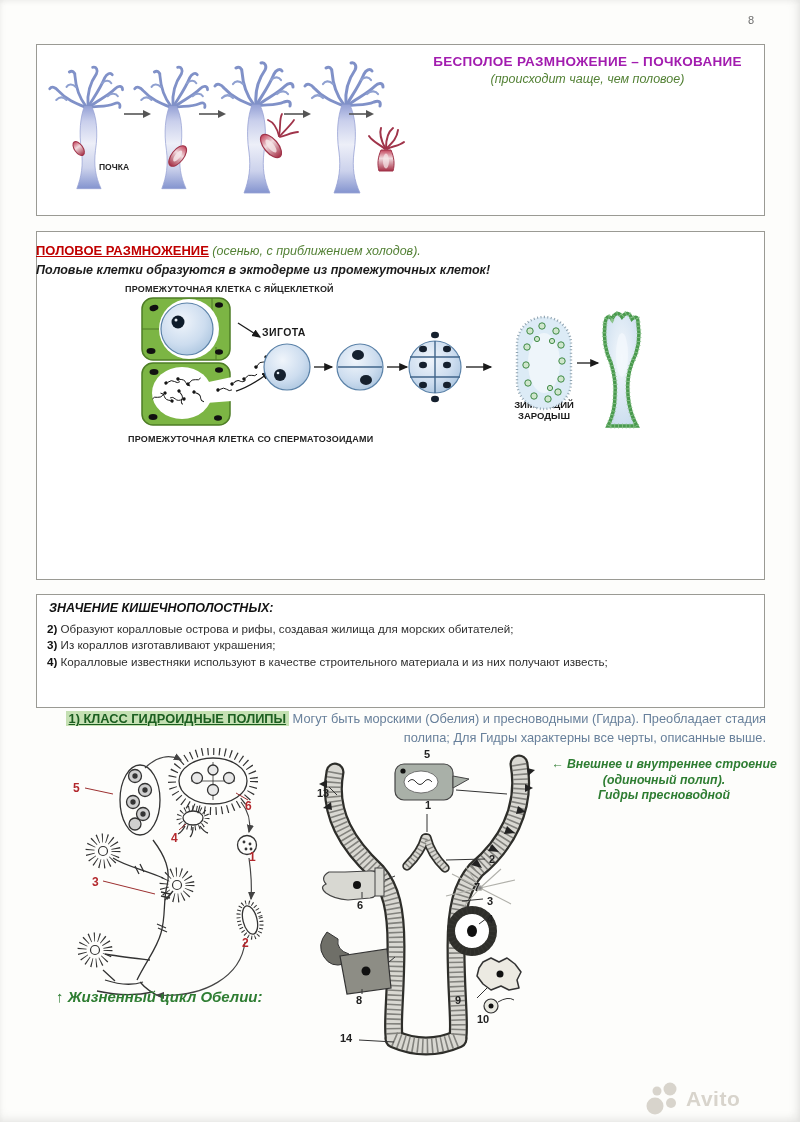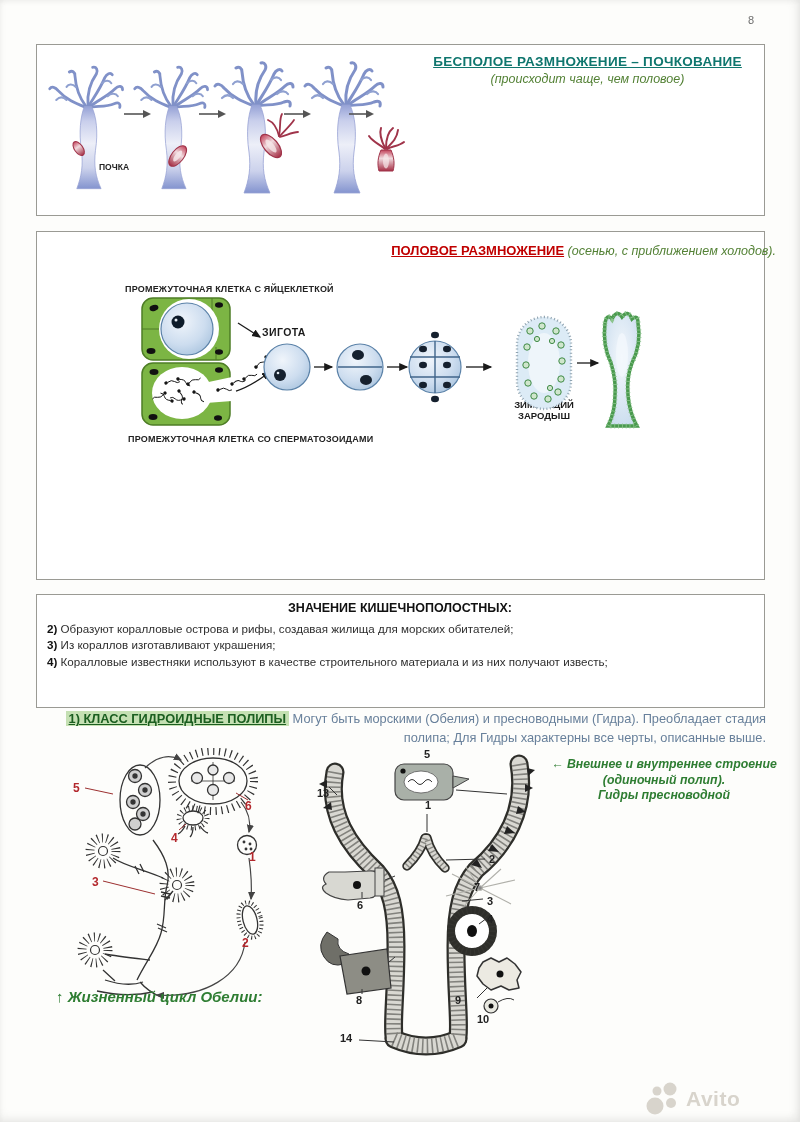--- a/index.html
+++ b/index.html
@@ -2,30 +2,30 @@
 <html><head>
 <meta charset="utf-8">
 <style>
   html,body{margin:0;padding:0;background:#e9e7e3;}
   #page{position:relative;width:800px;height:1122px;margin:0 auto;background:#fdfdfb;
         font-family:"Liberation Sans",sans-serif;overflow:hidden;
         box-shadow:inset -5px 0 9px rgba(0,0,0,.05), inset 0 -5px 9px rgba(0,0,0,.05), inset 0 2px 4px rgba(0,0,0,.03);}
   .abs{position:absolute;}
   .box{position:absolute;border:1px solid #9a9a94;background:#fff;}
   .pagenum{position:absolute;left:748px;top:14px;font-size:11px;color:#6e6e6e;}
-  .b1-title{font-size:13.5px;font-weight:bold;color:#0f766e;text-decoration:underline;letter-spacing:.3px;}
+  .b1-title{font-size:13.5px;font-weight:bold;color:#a21caf;letter-spacing:.3px;}
   .b1-sub{font-size:12.5px;font-style:italic;color:#538135;margin-top:3px;}
   .b2-title{font-size:13px;font-weight:bold;color:#c00000;text-decoration:underline;}
   .b2-note{font-size:12.5px;font-style:italic;color:#538135;font-weight:normal;}
   .b2-lead{font-size:12.5px;font-weight:bold;font-style:italic;color:#1c1c1c;margin-top:4px;}
   .cell-label{position:absolute;font-size:9px;font-weight:bold;color:#222;letter-spacing:.2px;}
   .zygote-label{position:absolute;font-size:10.5px;font-weight:bold;color:#1a1a1a;letter-spacing:.4px;}
   .embryo-label{position:absolute;width:84px;text-align:center;font-size:9.5px;font-weight:bold;color:#1a1a1a;line-height:11px;}
-  .b3-title{position:absolute;left:36px;top:601px;width:728px;text-align:center;
-            font-size:12.5px;font-weight:bold;color:#111;}
+  .b3-title{position:absolute;left:49px;top:601px;width:728px;text-align:left;
+            font-size:12.5px;font-weight:bold;font-style:italic;color:#111;}
   .b3-items{position:absolute;left:47px;top:621px;width:706px;font-size:11.6px;color:#2e2e2e;line-height:16.4px;}
   .b3-items b{color:#111;}
   .sect{position:absolute;left:36px;top:709px;width:730px;text-align:right;
         font-size:12.8px;line-height:19px;color:#68809b;}
   .sect .head{font-weight:bold;color:#1b5e20;background:#c5e0b3;text-decoration:underline;padding:0 3px;}
   .pochka{position:absolute;font-size:8.5px;font-weight:bold;color:#222;}
   .ob-num{position:absolute;font-size:12px;font-weight:bold;color:#b3282d;}
   .hy-num{position:absolute;font-size:11px;font-weight:bold;color:#222;}
   .ob-caption{position:absolute;left:56px;top:988px;font-size:15px;font-weight:bold;font-style:italic;color:#2e7d32;}
   .hy-caption{position:absolute;left:536px;top:757px;width:256px;text-align:center;
@@ -151,24 +151,25 @@
     </svg>
   <svg class="abs" style="left:347px;top:108px" width="28" height="12" viewBox="0 0 28 12">
       <line x1="2" y1="6" x2="19" y2="6" stroke="#555" stroke-width="1.6"></line>
       <polygon points="19,2 27,6 19,10" fill="#555"></polygon>
     </svg>
 
   <span class="pochka" style="left:99px;top:146px;margin-top:16px;">ПОЧКА</span>
 
   <div class="box" style="left:36px;top:231px;width:727px;height:347px;"></div>
 
-  <div class="abs" style="left:36px;top:241px;width:728px;text-align:right;padding-left:12px;">
+  <div class="abs" style="left:36px;top:241px;width:728px;text-align:left;">
     <div>
       <span class="b2-title">ПОЛОВОЕ РАЗМНОЖЕНИЕ</span><span class="b2-note"> (осенью, с приближением холодов).</span>
     </div>
+    <div class="b2-lead">Половые клетки образуются в эктодерме из промежуточных клеток!</div>
   </div>
 
   <span class="cell-label" style="left:125px;top:284px;">ПРОМЕЖУТОЧНАЯ КЛЕТКА С ЯЙЦЕКЛЕТКОЙ</span>
   <span class="cell-label" style="left:128px;top:434px;">ПРОМЕЖУТОЧНАЯ КЛЕТКА СО СПЕРМАТОЗОИДАМИ</span>
   <span class="zygote-label" style="left:262px;top:326px;">ЗИГОТА</span>
   <div class="embryo-label" style="left:502px;top:399px;">
     <div>ЗИМУЮЩИЙ</div>
     <div>ЗАРОДЫШ</div>
   </div>
 

